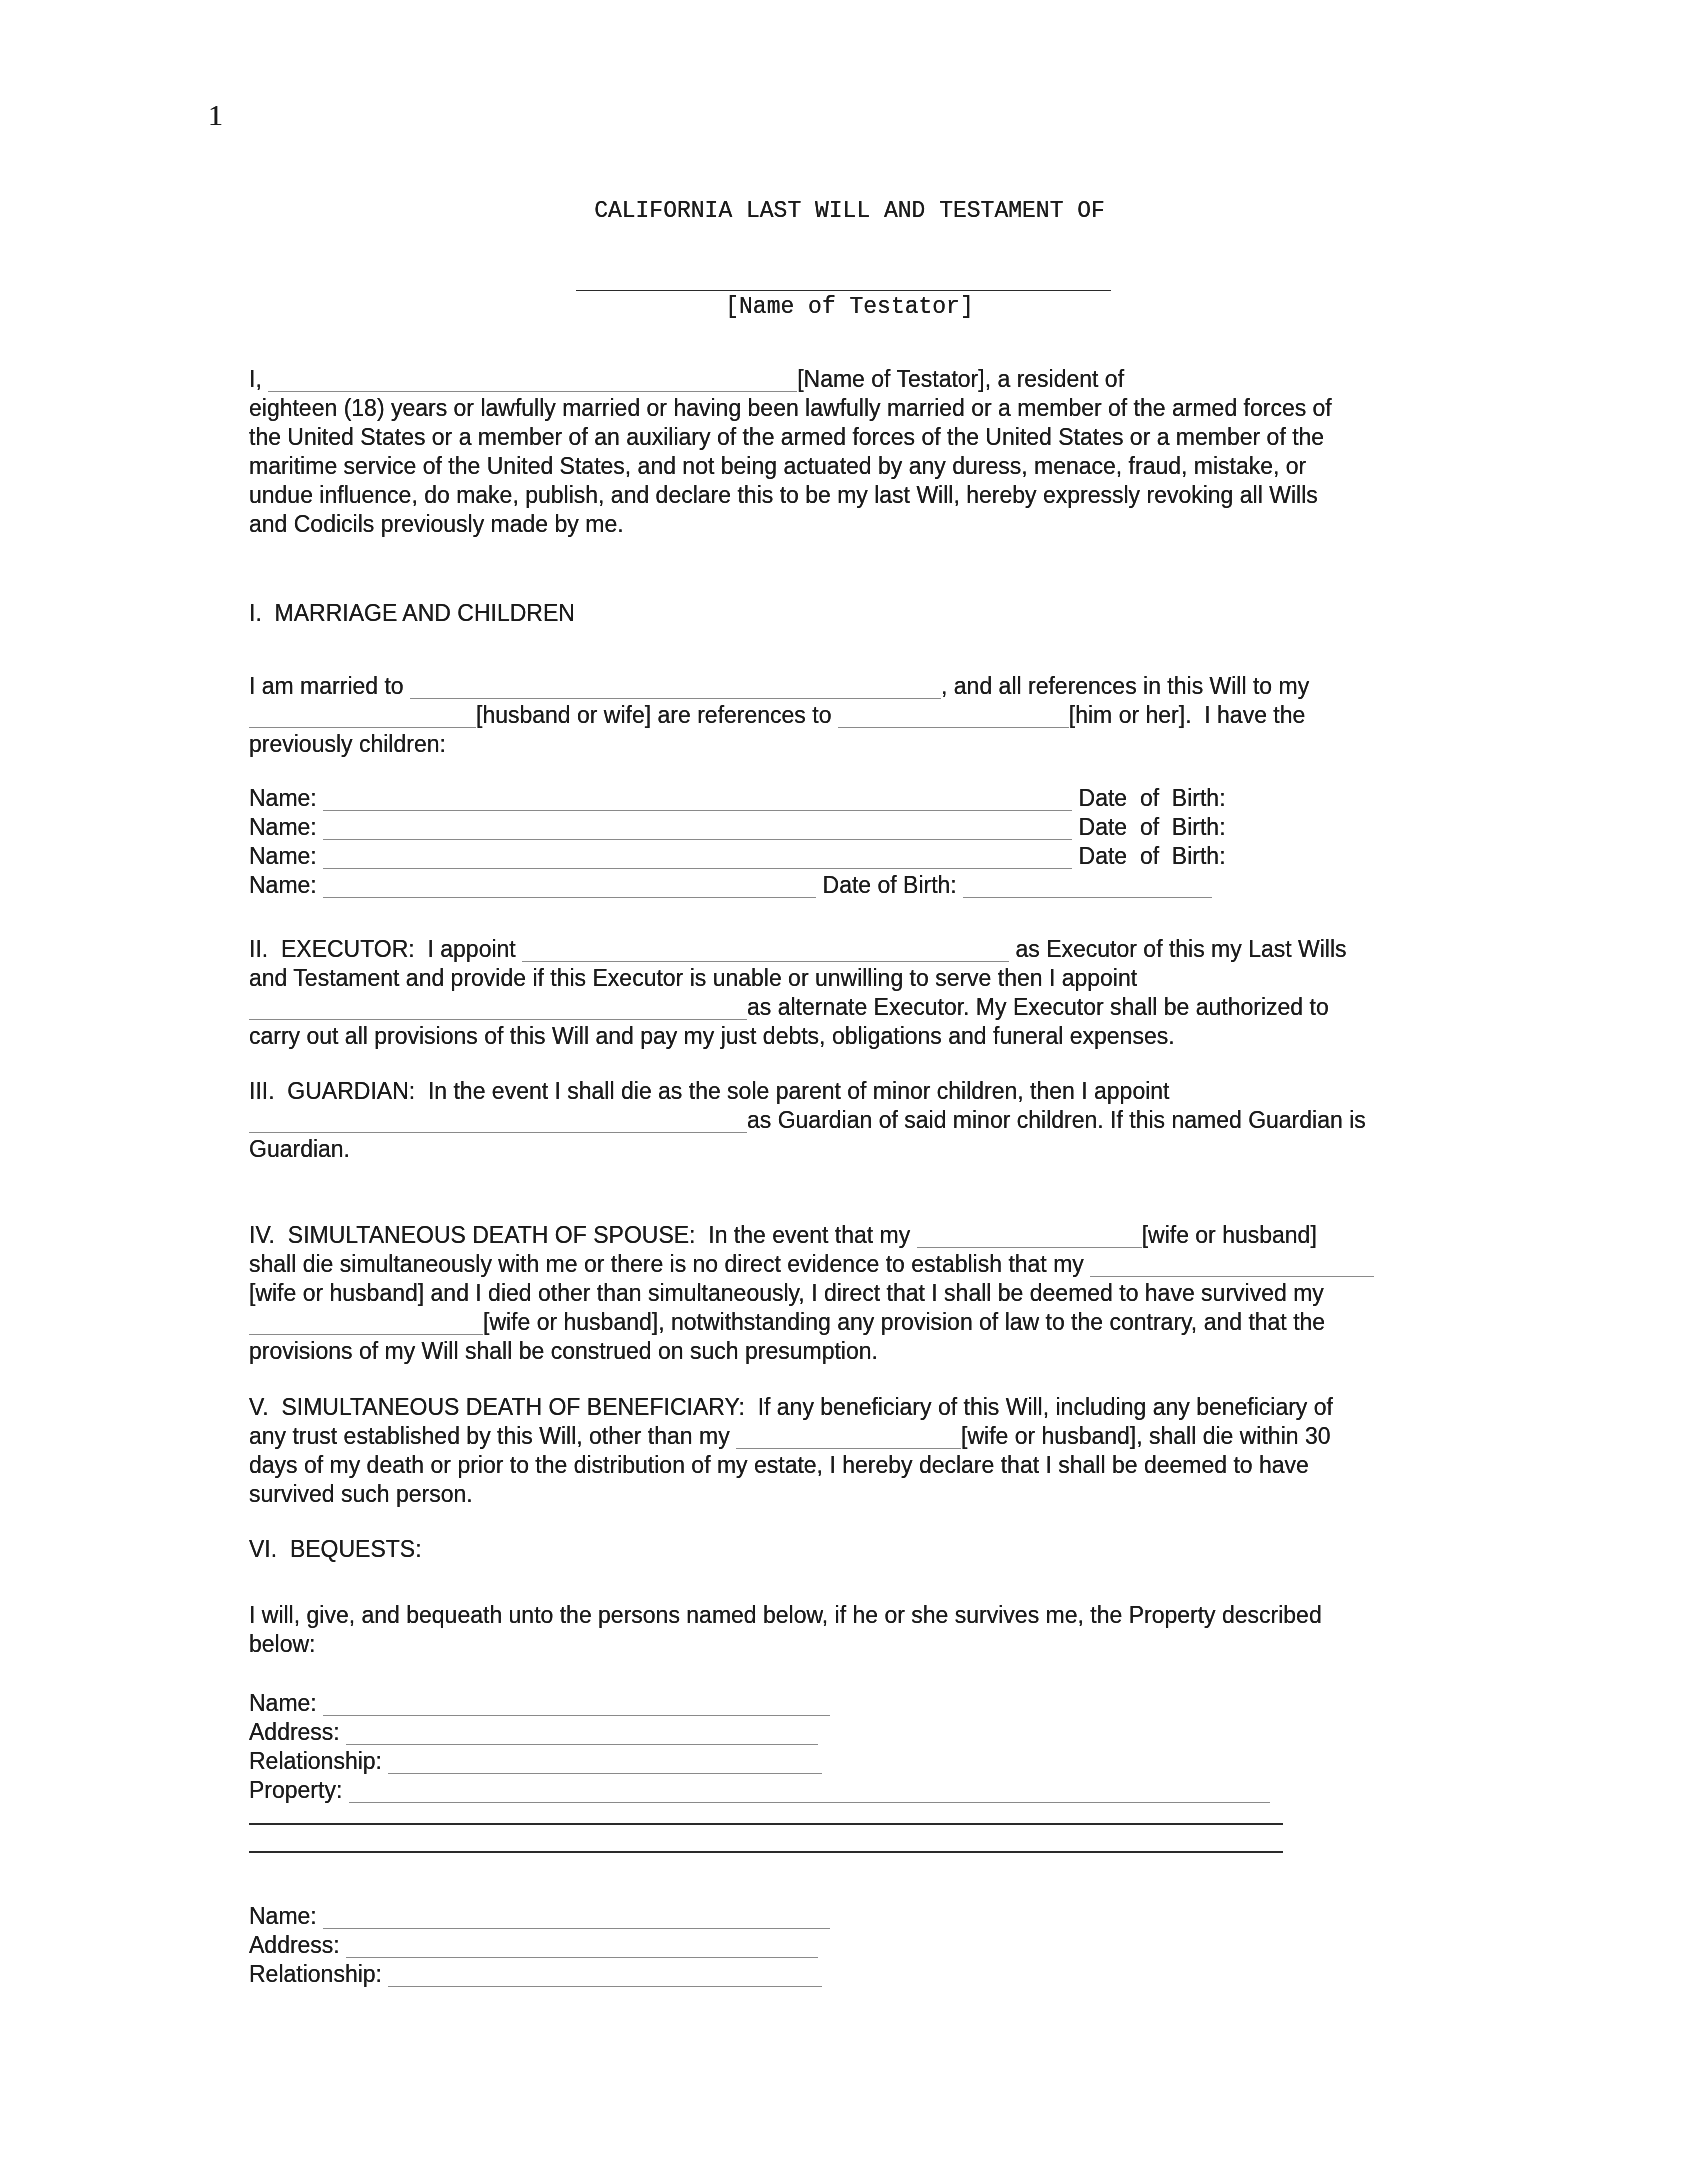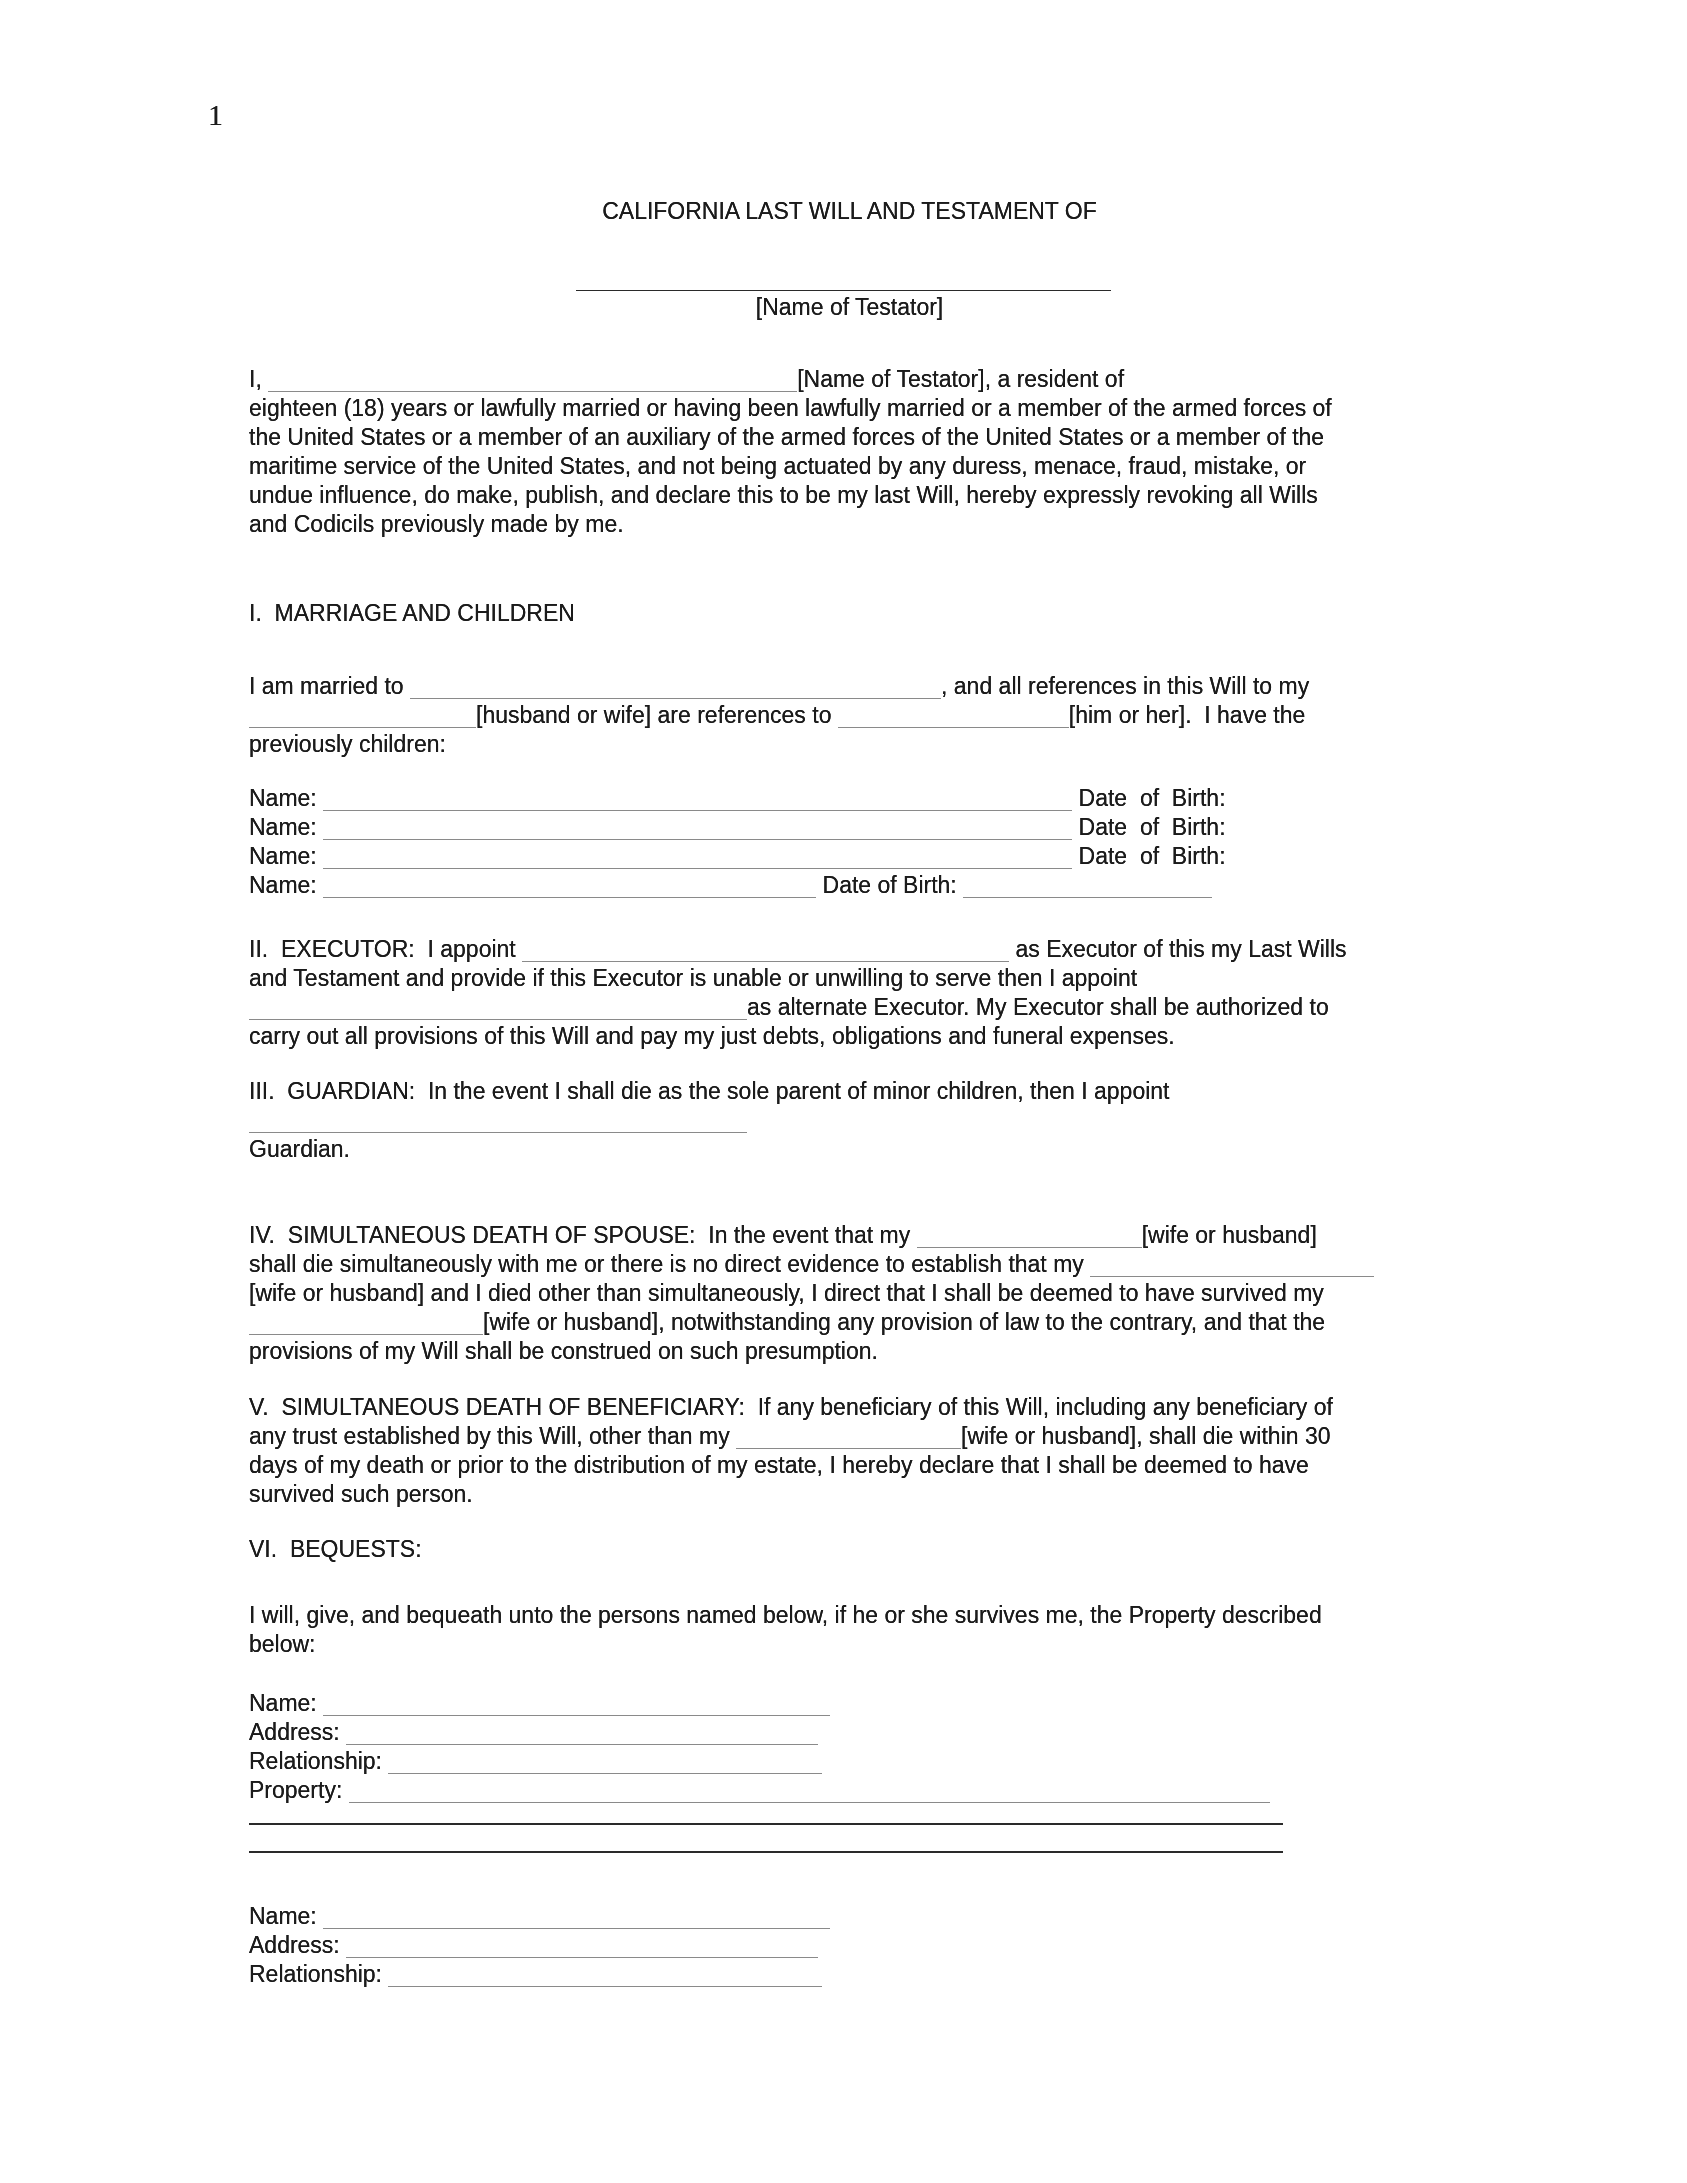--- a/index.html
+++ b/index.html
@@ -13,21 +13,21 @@
     color: var(--text, #1b1b1b);
     font-size: 23px;
     line-height: 29px;
     text-shadow: 0 0 0.5px currentColor; 
   }
   .block {
     position: absolute;
     left: 249px;
     width: 1201px;
   }
-  .centered { text-align: center; }
+  .centered { text-align: center; font-family: Liberation Mono, monospace; }
   .line { white-space: nowrap; }
   .run { white-space: pre; }
   .blank {
     display: inline-block;
     height: 23px;
     border-bottom: 1.7px solid var(--blank-line, #8a8a8a);
     vertical-align: text-bottom;
   }
   .pagenum {
     position: absolute;
@@ -92,21 +92,21 @@
 
   <div class="block" style="top:935px">
       <div class="line"><span class="run">II.&nbsp; EXECUTOR:&nbsp; I appoint </span><span class="blank" style="width: 487px;"></span><span class="run"> as Executor of this my Last Wills</span></div>
       <div class="line"><span class="run">and Testament and provide if this Executor is unable or unwilling to serve then I appoint</span></div>
       <div class="line"><span class="blank" style="width: 498px;"></span><span class="run">as alternate Executor. My Executor shall be authorized to</span></div>
       <div class="line"><span class="run">carry out all provisions of this Will and pay my just debts, obligations and funeral expenses.</span></div>
     </div>
 
   <div class="block" style="top:1077px">
       <div class="line"><span class="run">III.&nbsp; GUARDIAN:&nbsp; In the event I shall die as the sole parent of minor children, then I appoint</span></div>
-      <div class="line"><span class="blank" style="width: 498px;"></span></div>
+      <div class="line"><span class="blank" style="width: 498px;"></span><span class="run">as Guardian of said minor children. If this named Guardian is</span></div>
       <div class="line"><span class="run">Guardian.</span></div>
     </div>
 
   <div class="block" style="top:1221px">
       <div class="line"><span class="run">IV.&nbsp; SIMULTANEOUS DEATH OF SPOUSE:&nbsp; In the event that my </span><span class="blank" style="width: 225px;"></span><span class="run">[wife or husband]</span></div>
       <div class="line"><span class="run">shall die simultaneously with me or there is no direct evidence to establish that my </span><span class="blank" style="width: 284px;"></span></div>
       <div class="line"><span class="run">[wife or husband] and I died other than simultaneously, I direct that I shall be deemed to have survived my</span></div>
       <div class="line"><span class="blank" style="width: 234px;"></span><span class="run">[wife or husband], notwithstanding any provision of law to the contrary, and that the</span></div>
       <div class="line"><span class="run">provisions of my Will shall be construed on such presumption.</span></div>
     </div>

